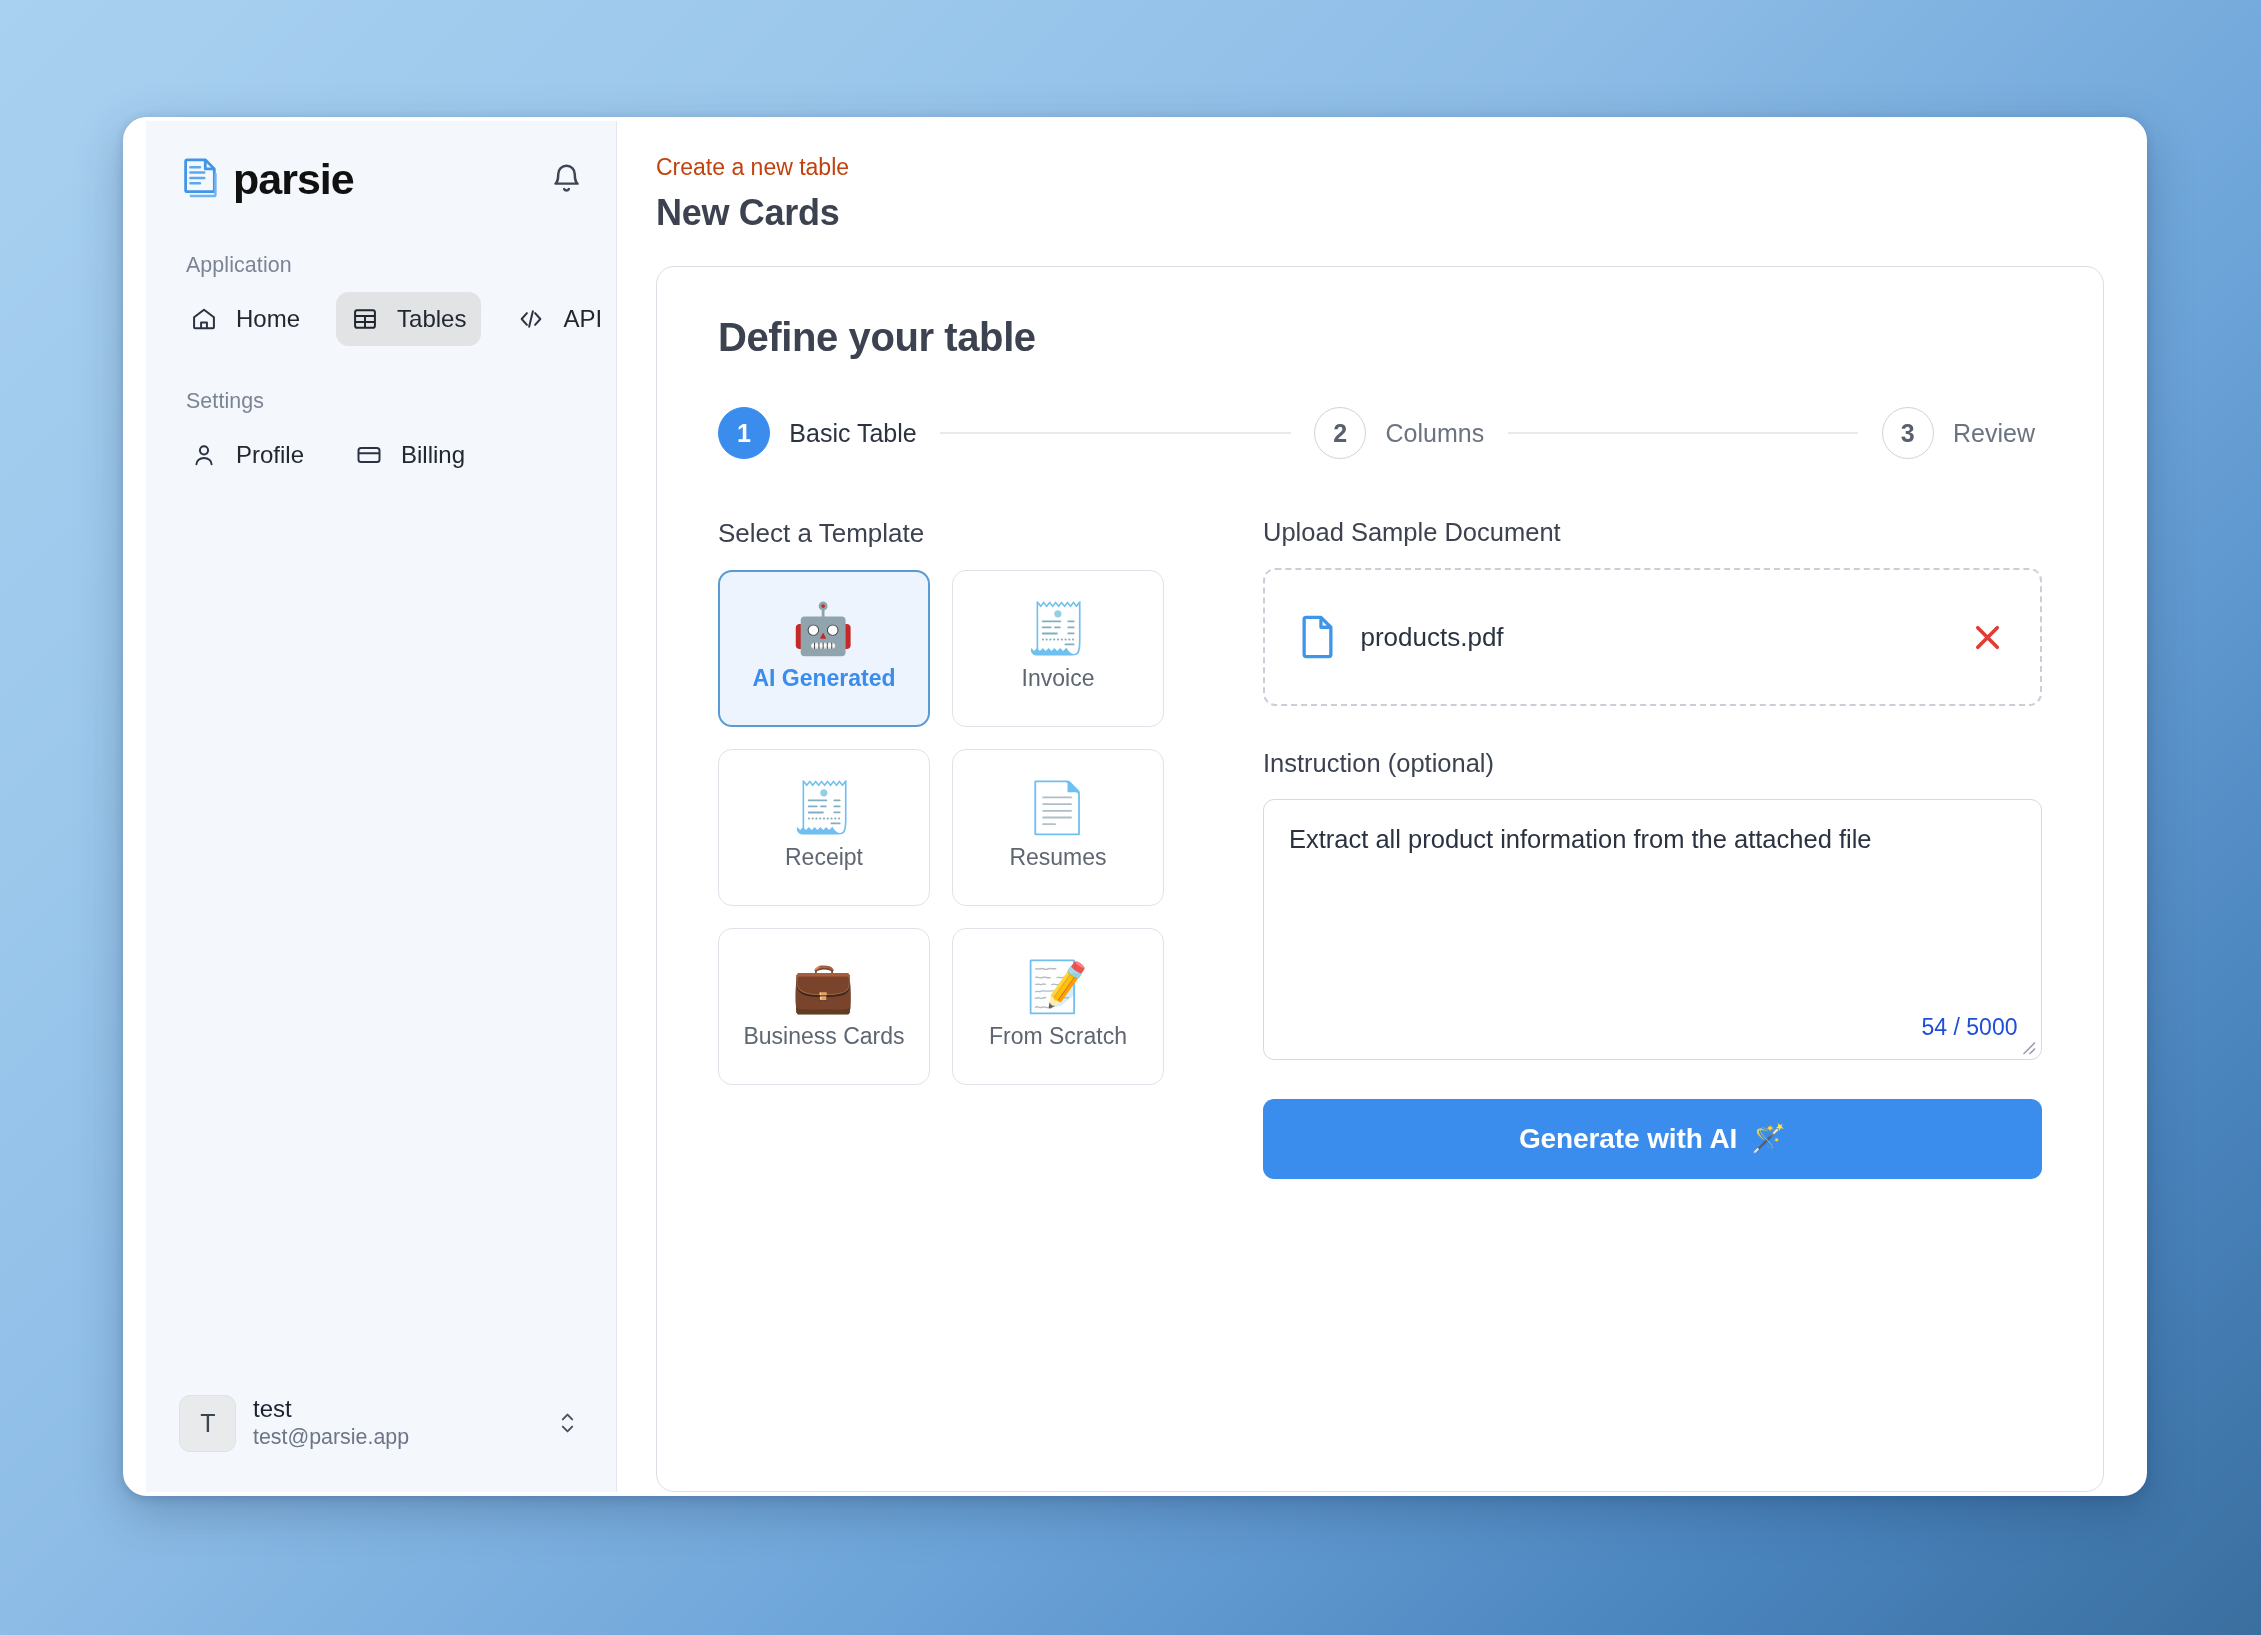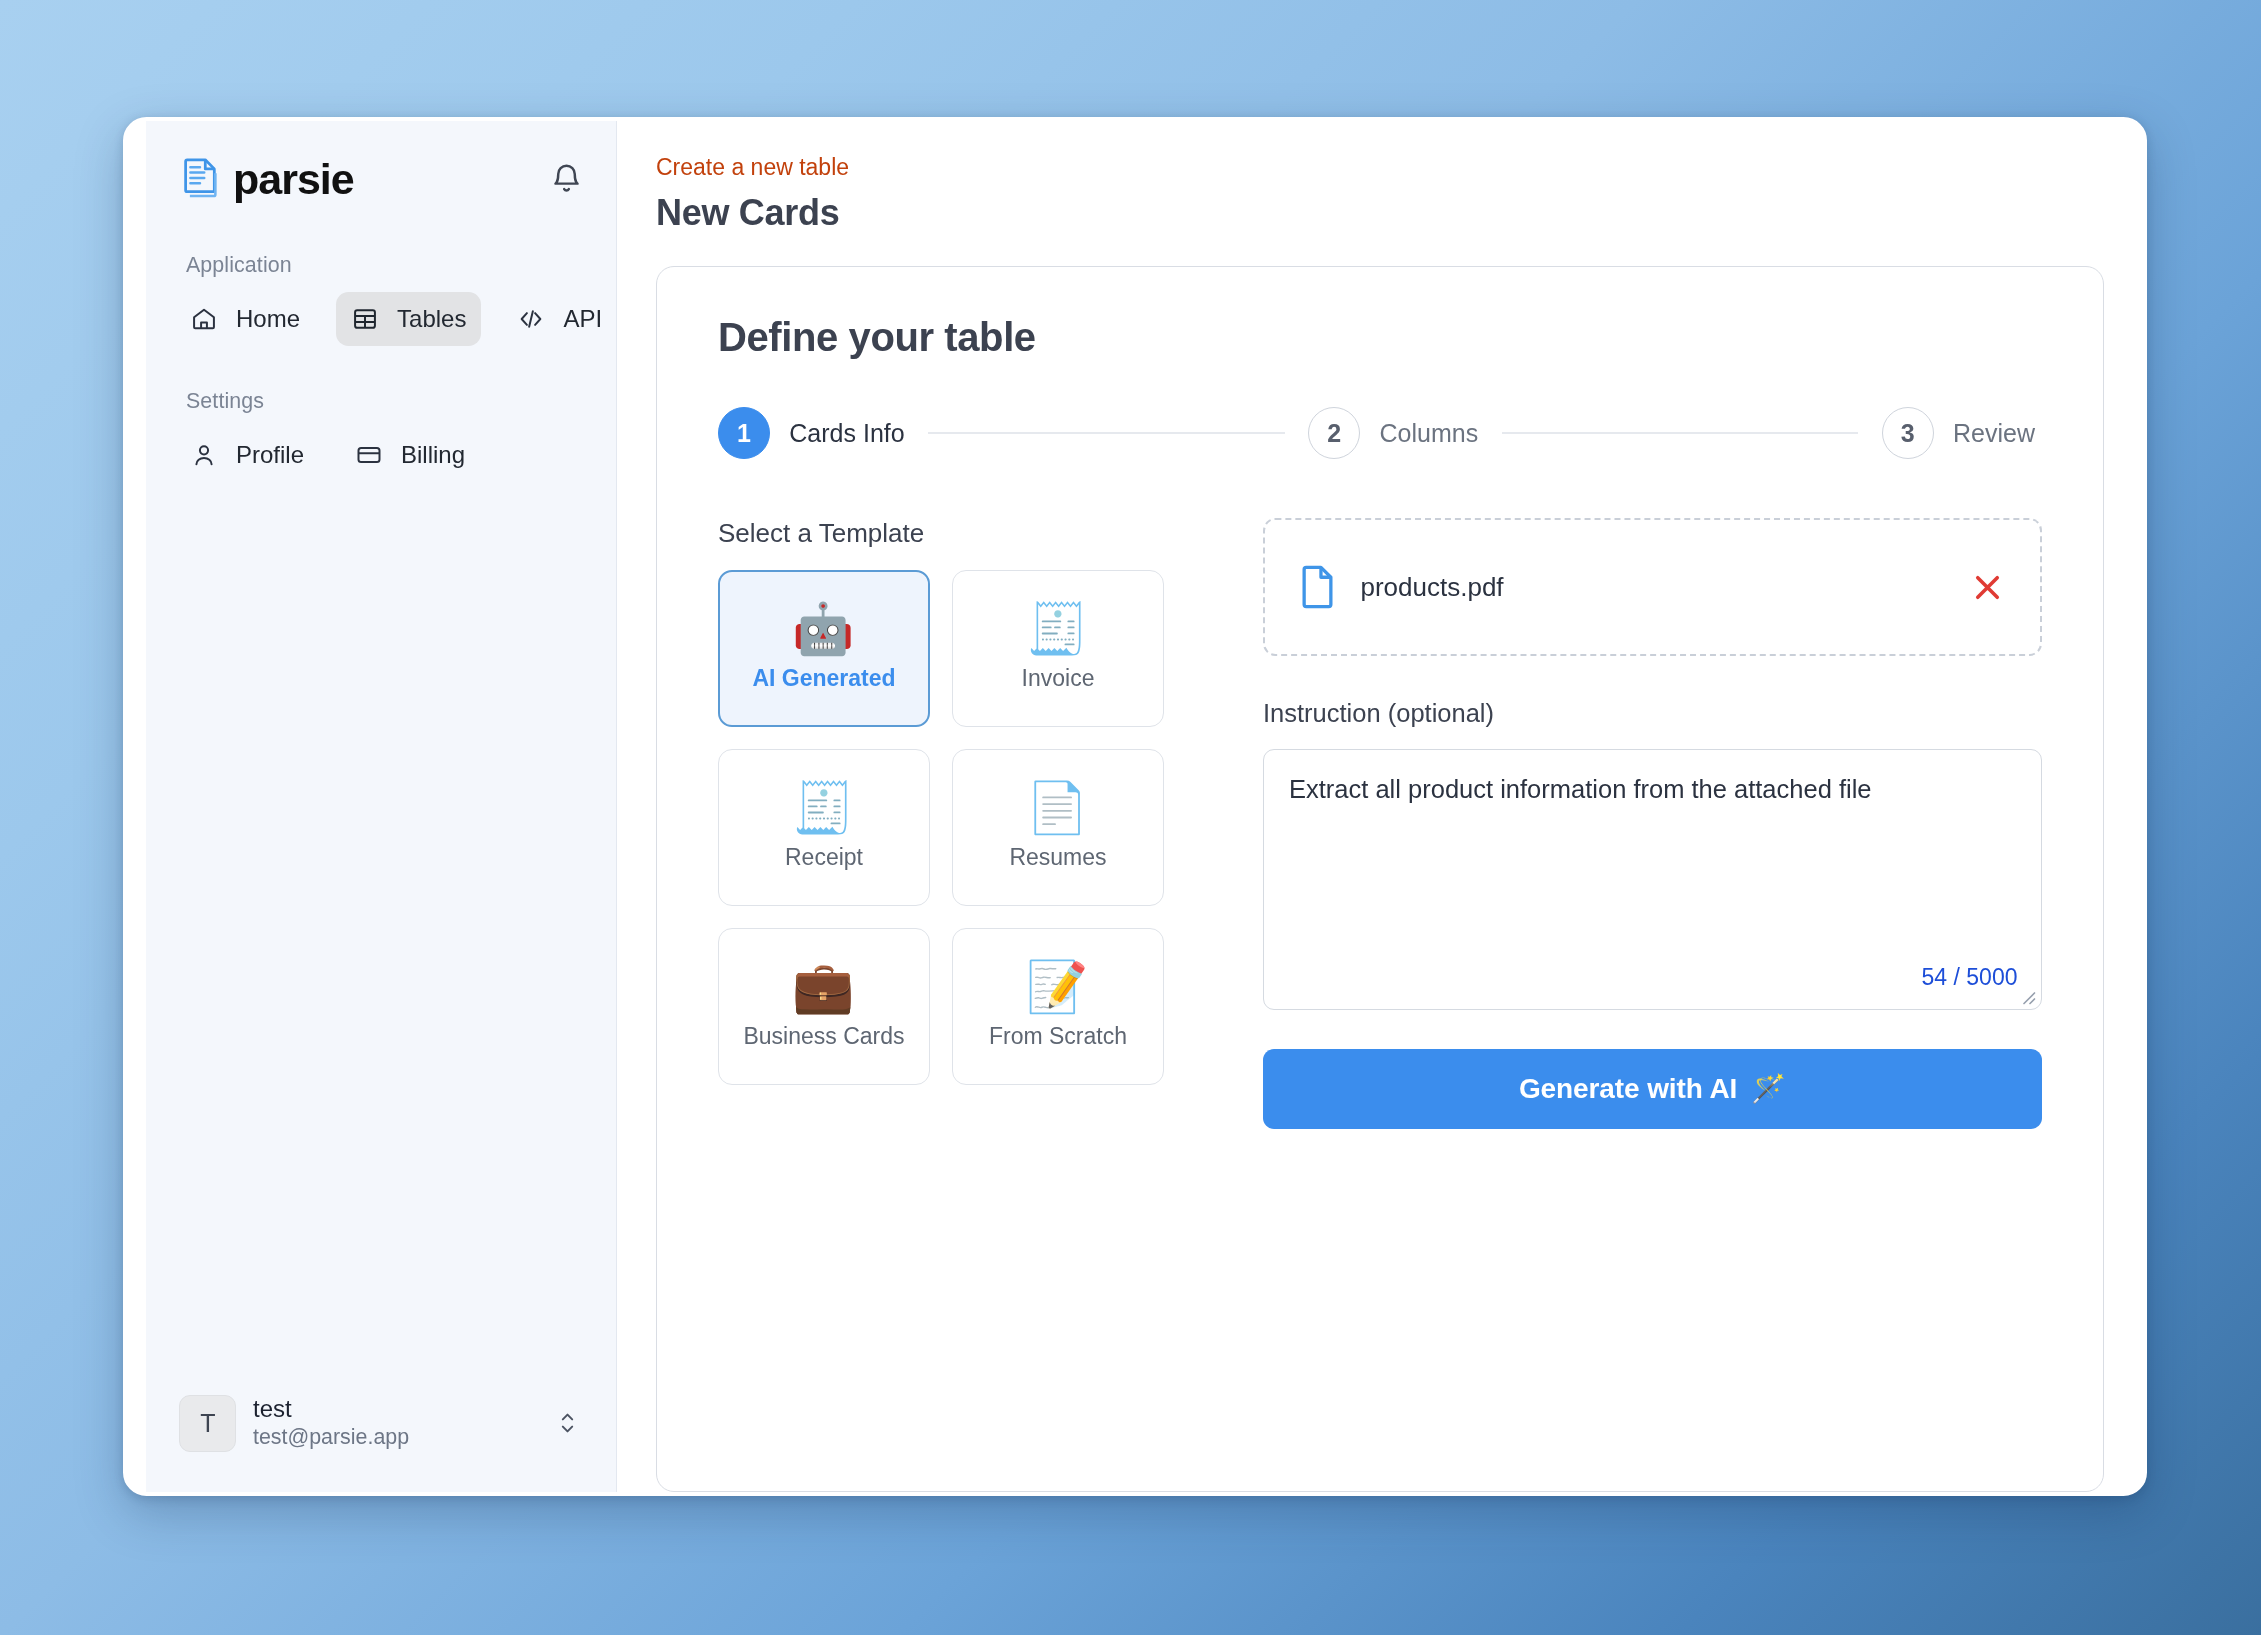--- a/index.html
+++ b/index.html
@@ -422,21 +422,21 @@
   <main class="main">
     <div class="breadcrumb">Create a new table</div>
     <h1 class="page-title">New Cards</h1>
 
     <section class="card">
       <h2 class="card-title">Define your table</h2>
 
       <div class="stepper">
         <div class="step active">
           <span class="step-circle">1</span>
-          <span class="step-label">Cards Info</span>
+          <span class="step-label">Basic Table</span>
         </div>
         <div class="step-line"></div>
         <div class="step">
           <span class="step-circle">2</span>
           <span class="step-label">Columns</span>
         </div>
         <div class="step-line"></div>
         <div class="step">
           <span class="step-circle">3</span>
           <span class="step-label">Review</span>
@@ -476,20 +476,21 @@
 
             <div class="tpl-card">
               <span class="tpl-emoji">📝</span>
               <span class="tpl-label">From Scratch</span>
             </div>
           </div>
         </div>
 
         <div class="col-right">
 
+          <div class="section-label sm">Upload Sample Document</div>
 
           <div class="upload-box">
             <svg class="file-icon" viewBox="0 0 24 28" fill="none">
               <path d="M3.5 2.8A1.3 1.3 0 0 1 4.8 1.5h9.4L20.5 7.8v17.4a1.3 1.3 0 0 1-1.3 1.3H4.8a1.3 1.3 0 0 1-1.3-1.3z" fill="none" stroke="#3f95e8" stroke-width="2.1" stroke-linejoin="round"></path>
               <path d="M14.2 1.5v6.3h6.3" fill="none" stroke="#3f95e8" stroke-width="2.1" stroke-linejoin="round"></path>
             </svg>
             <span class="file-name">products.pdf</span>
             <span class="remove-x">
               <svg width="39" height="39" viewBox="0 0 24 24" fill="none">
                 <path d="M6 6l12 12M18 6L6 18" stroke="#e03b34" stroke-width="2.2" stroke-linecap="round"></path>

